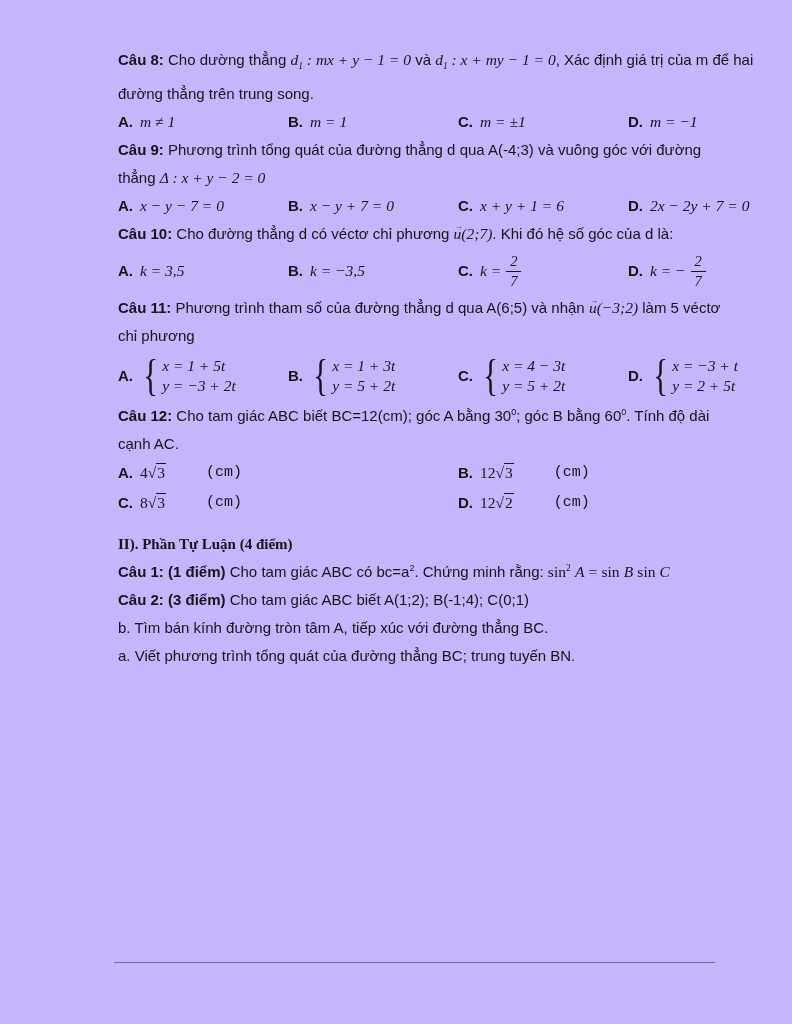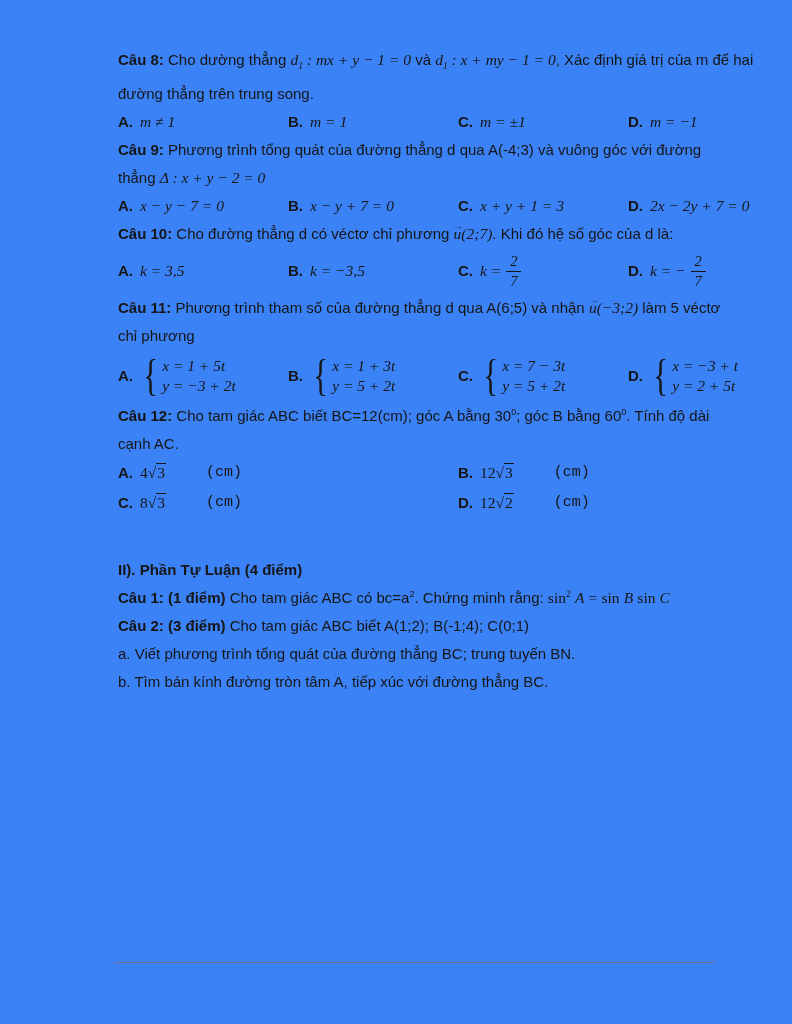--- a/index.html
+++ b/index.html
@@ -1,20 +1,20 @@
 <!DOCTYPE html>
 <html><head>
 <meta charset="utf-8">
 <style>
   * { margin:0; padding:0; box-sizing:border-box; }
   html,body { background:#ffffff; }
   .page {
     position:relative;
     width:792px; height:1024px;
-    background:#3b82f6;
+    background:#c4b5fd;
     font-family:"Liberation Sans", sans-serif;
     font-size:15px;
     color:#161616;
     overflow:hidden;
   }
   .content {
     position:absolute;
     left:118px; top:46px;
     width:598px;
   }
@@ -52,21 +52,21 @@
     transform:scaleX(0.7); margin-right:1px;
   }
   .sys-eqs { display:flex; flex-direction:column; }
   .sys-eqs .math { line-height:20px; }
   
   .cols2 .opt { flex:0 0 340px; }
   .row-rad { min-height:30px; line-height:30px; }
   .sqrt-sign { font-style:normal; }
   .radicand { border-top:1px solid #161616; font-style:normal; padding:0 1px; }
   .post { font-family:Liberation Mono, monospace;margin-left:40px; }
-  .section-head { margin-top:38px; }
+  .section-head { margin-top:12px;font-family:Liberation Serif, serif; }
   .divider {
     position:absolute;
     left:114px; top:962px;
     width:601px; height:0;
   }
 </style>
 </head>
 <body>
 
 <div class="page">
@@ -99,21 +99,21 @@
       <div class="opt">
           <span class="opt-label">A.</span>
           <span class="math">x − y − 7 = 0</span>
         </div>
       <div class="opt">
           <span class="opt-label">B.</span>
           <span class="math">x − y + 7 = 0</span>
         </div>
       <div class="opt">
           <span class="opt-label">C.</span>
-          <span class="math">x + y + 1 = 3</span>
+          <span class="math">x + y + 1 = 6</span>
         </div>
       <div class="opt">
           <span class="opt-label">D.</span>
           <span class="math">2x − 2y + 7 = 0</span>
         </div>
     </div>
 
     <div class="ln"><span class="b">Câu 10:</span><span> Cho đường thẳng d có véctơ chỉ phương </span><span class="math"><span class="vec" style="position:relative;display:inline-block;"><span style="position:absolute;top:-7px;left:1px;font-size:8px;font-style:normal;">→</span><span>u</span></span><span>(2;7)</span></span><span>. Khi đó hệ số góc của d là:</span></div>
     <div class="opt-row row-frac">
       <div class="opt">
@@ -163,21 +163,21 @@
               <span class="math">x = 1 + 3t</span>
               <span class="math">y = 5 + 2t</span>
             </span>
           </span>
         </div>
       <div class="opt">
           <span class="opt-label">C.</span>
           <span class="system">
             <span class="sys-brace">{</span>
             <span class="sys-eqs">
-              <span class="math">x = 7 − 3t</span>
+              <span class="math">x = 4 − 3t</span>
               <span class="math">y = 5 + 2t</span>
             </span>
           </span>
         </div>
       <div class="opt">
           <span class="opt-label">D.</span>
           <span class="system">
             <span class="sys-brace">{</span>
             <span class="sys-eqs">
               <span class="math">x = −3 + t</span>
@@ -213,19 +213,19 @@
           <span class="post"> (cm)</span>
         </div>
     </div>
 
     <div class="ln b section-head">II). Phần Tự Luận (4 điểm)</div>
 
     <div class="ln"><span class="b">Câu 1: (1 điểm)</span><span> Cho tam giác ABC có bc=a</span><sup class="supsm">2</sup><span>. Chứng minh rằng: </span><span class="math mrm">sin</span><sup class="msup">2</sup> <span class="math">A</span> <span class="math mrm">=</span> <span class="math mrm">sin</span> <span class="math">B</span> <span class="math mrm">sin</span> <span class="math">C</span></div>
 
     <div class="ln"><span class="b">Câu 2: (3 điểm)</span><span> Cho tam giác ABC biết A(1;2); B(-1;4); C(0;1)</span></div>
 
+    <div class="ln">b. Tìm bán kính đường tròn tâm A, tiếp xúc với đường thẳng BC.</div>
     <div class="ln">a. Viết phương trình tổng quát của đường thẳng BC; trung tuyến BN.</div>
-    <div class="ln">b. Tìm bán kính đường tròn tâm A, tiếp xúc với đường thẳng BC.</div>
 
   </div>
 
   <div class="divider" style="border-top:1px solid #6f6f91"></div>
 </div>
 
 </body></html>

